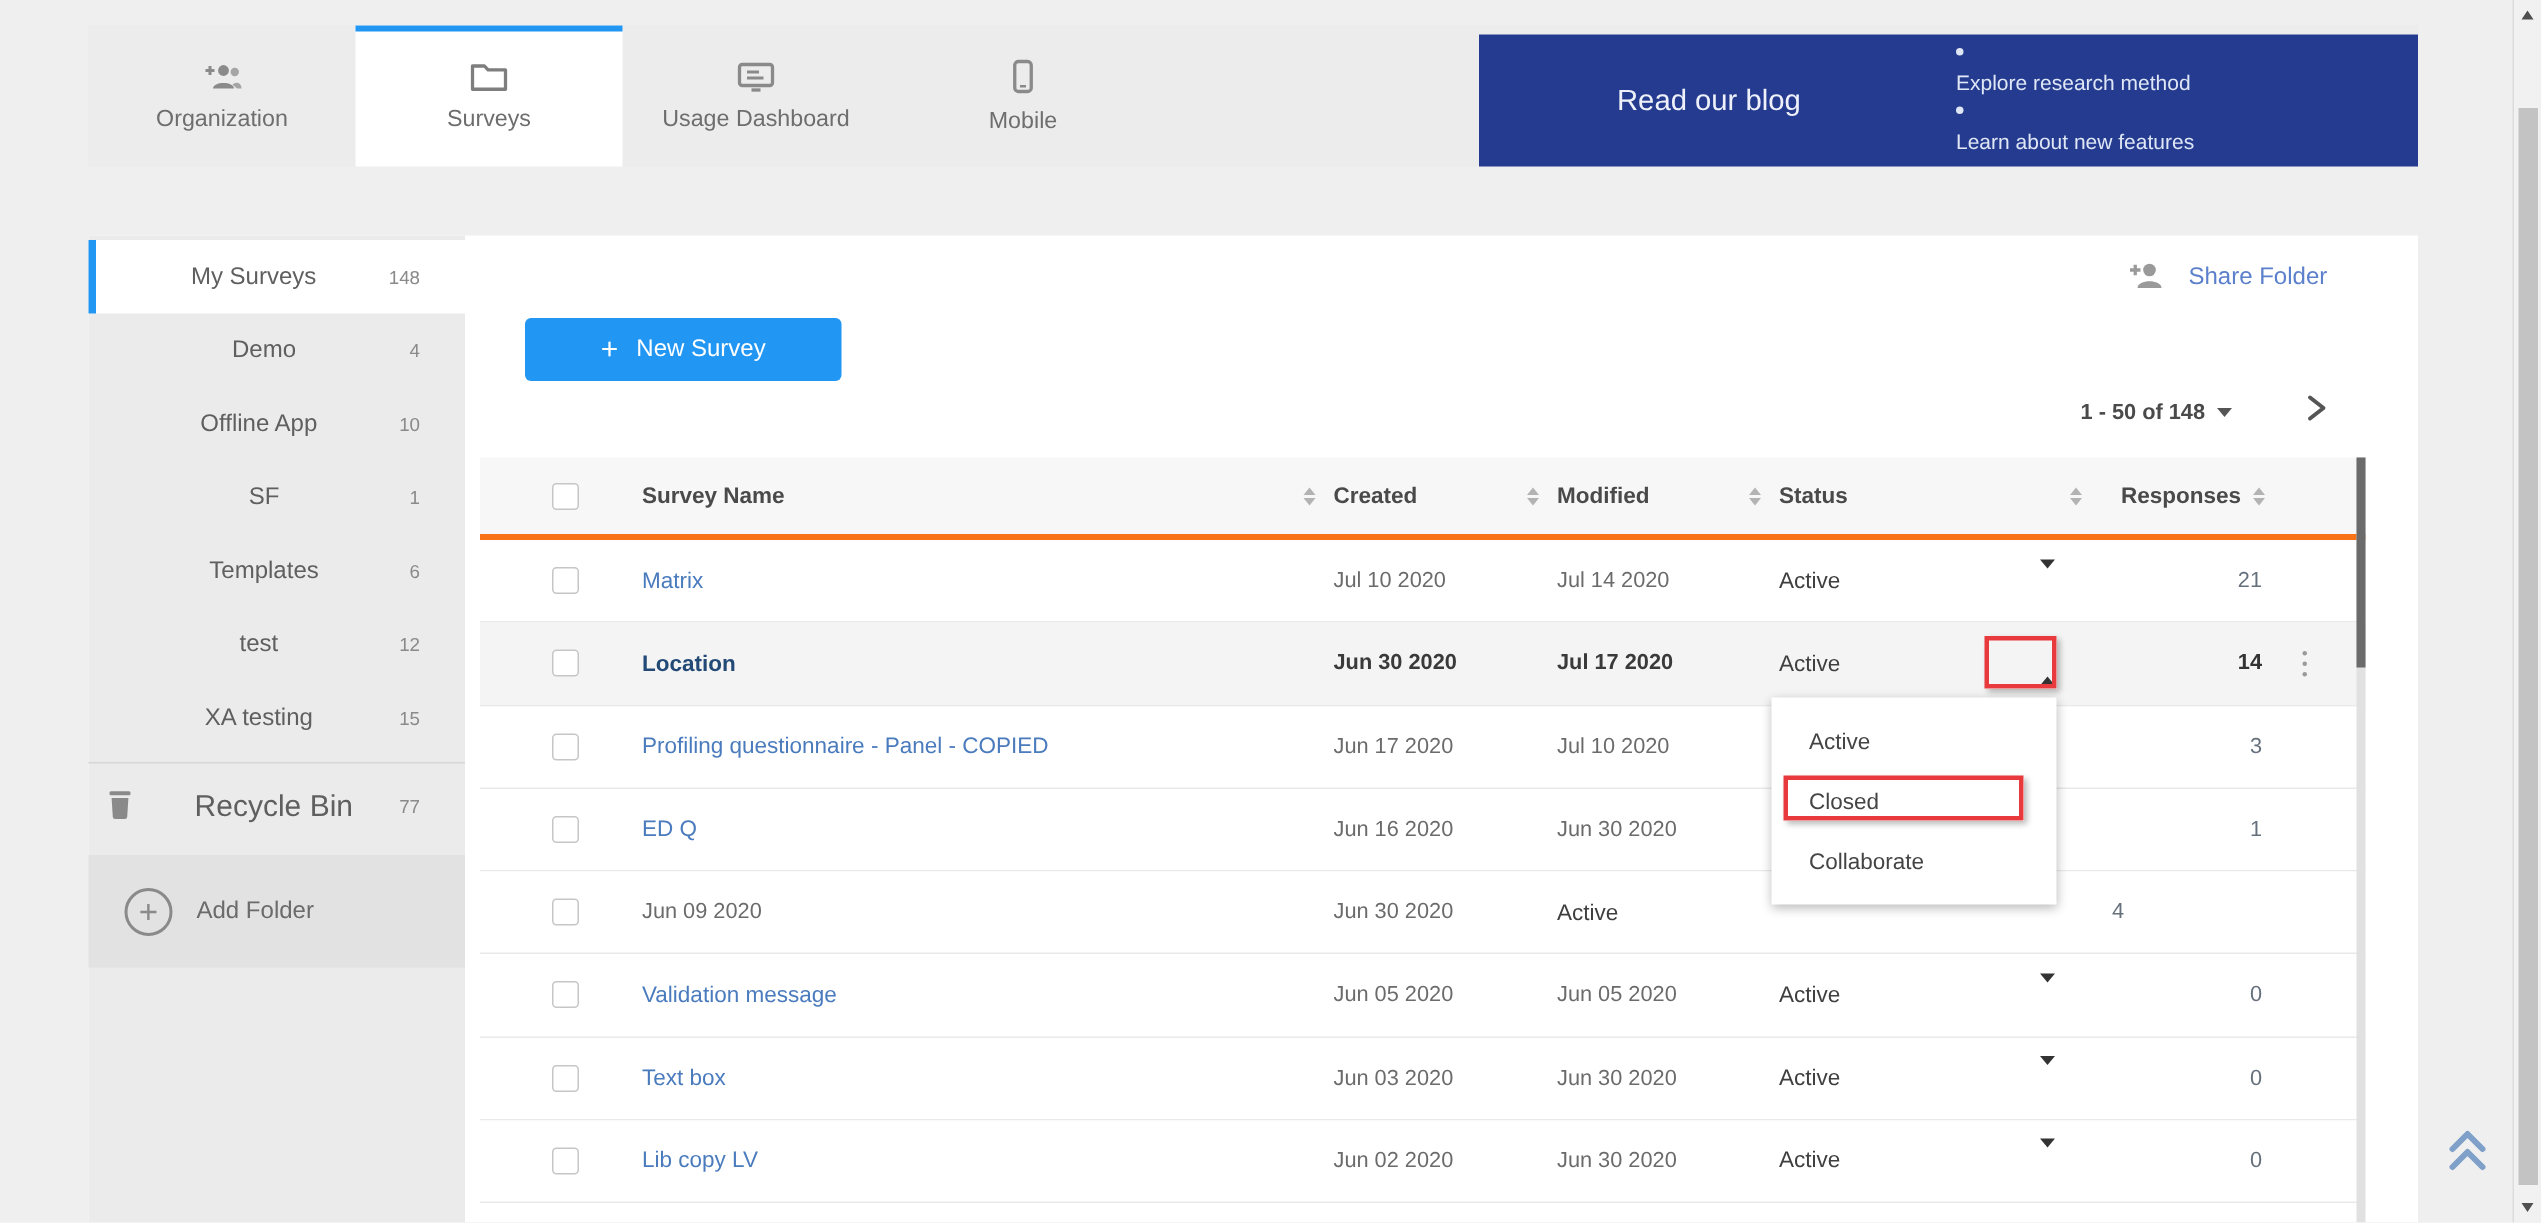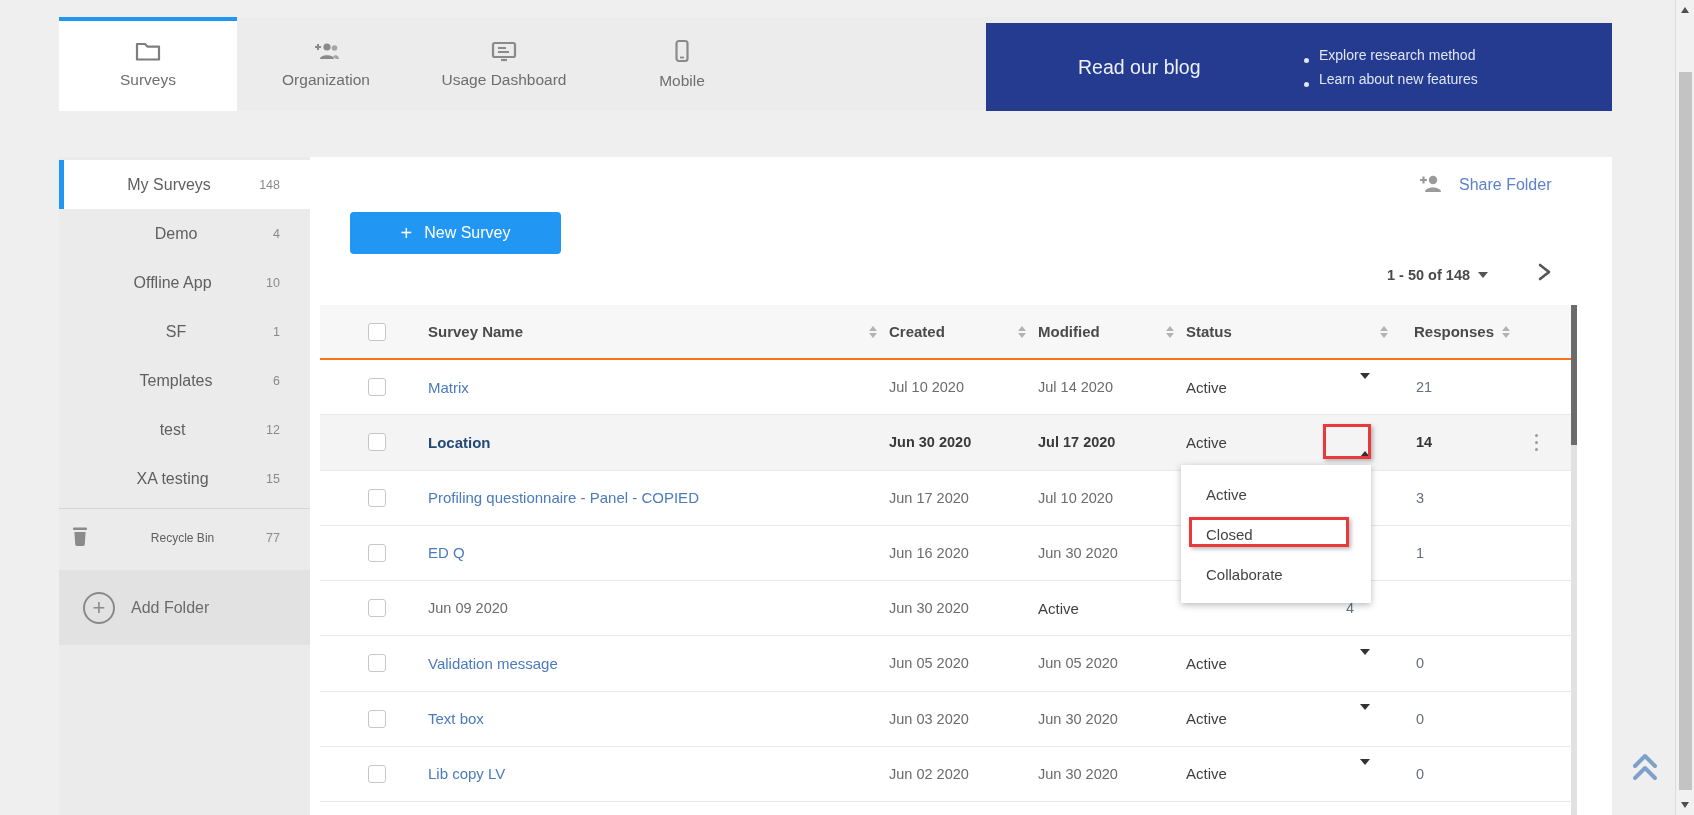--- a/index.html
+++ b/index.html
@@ -16,39 +16,39 @@
   .tab.active::before { content:""; position:absolute; left:0; top:0; right:0; height:4px; background:#2196f3; }
   .tab .tlabel { font-size:15.5px; color:#6e6e6e; }
   .tab svg { display:block; }
 
   .banner { position:absolute; right:0; top:6px; width:626px; height:88px; background:#243b8f;
             display:flex; align-items:center; }
   .banner-title { position:absolute; left:92px; top:0; height:88px; display:flex; align-items:center;
                   color:#eef1fa; font-size:19.5px; cursor:pointer; }
   .banner-bullets { position:absolute; left:318px; top:0; height:88px; display:flex; flex-direction:column;
                     justify-content:center; gap:8px; }
-  .banner-bullets .bullet { color:#dfe6f5; font-size:14px; display:flex; align-items:flex-end; gap:10px; }
+  .banner-bullets .bullet { color:#dfe6f5; font-size:14px; display:flex; align-items:flex-start; gap:10px;flex-direction:column; }
   .banner-bullets .dot { width:5px; height:5px; border-radius:50%; background:#dfe6f5; flex:none; }
 
   
   .panel { position:absolute; left:59px; top:157px; width:1553px; height:658px; background:#ffffff; }
 
   
   .sidebar { position:absolute; left:0; top:0; bottom:0; width:251px; background:#ebebeb;text-align:center; }
   .side-item { position:relative; height:49px; display:flex; align-items:center; padding:0 30px 0 20px;
                cursor:pointer; }
   .side-item .slabel { font-size:16px; color:#5f5f5f; flex:1; }
   .side-item .scount { font-size:12.5px; color:#8a8a8a; }
   .side-item.active { background:#ffffff; }
   .side-item.active::before { content:""; position:absolute; left:0; top:0; bottom:0; width:5px; background:#2196f3; }
   .side-list { position:absolute; left:0; right:0; top:3px; }
   .side-divider { position:absolute; left:0; right:0; top:351px; height:1px; background:#d6d6d6; }
   .recycle-row { position:absolute; left:0; right:0; top:353px; height:56px; display:flex; align-items:center;
                  padding:0 30px 0 12px; cursor:pointer; }
-  .recycle-row .slabel { font-size:12px; color:#5f5f5f; flex:1; margin-left:10px; }
+  .recycle-row .slabel { font-size:20px; color:#5f5f5f; flex:1; margin-left:10px; }
   .recycle-row .scount { font-size:12.5px; color:#8a8a8a; }
   .add-folder { position:absolute; left:0; right:0; top:413px; height:75px; background:#e2e2e2;
                 display:flex; align-items:center; padding-left:24px; gap:16px; cursor:pointer; }
   .plus-circle { width:32px; height:32px; border:2px solid #8a8a8a; border-radius:50%;
                  display:flex; align-items:center; justify-content:center; color:#8a8a8a;
                  font-size:22px; line-height:1; font-weight:400; }
   .add-folder .slabel { font-size:16px; color:#6b6b6b; }
 
   
   .btn-new { position:absolute; left:291px; top:55px; width:211px; height:42px; background:#2196f3;
@@ -62,21 +62,21 @@
   .pager { position:absolute; left:1328px; top:104px; height:28px; display:flex; align-items:center; gap:8px; }
   .pager .ptext { color:#4a4a4a; font-size:14.5px; font-weight:700; }
   .caret-dn-sm { width:0; height:0; border-left:5px solid transparent; border-right:5px solid transparent;
                  border-top:6px solid #555; cursor:pointer; }
   .pager-next { position:absolute; left:1470px; top:100px; width:30px; height:30px; cursor:pointer;
                 display:flex; align-items:center; justify-content:center; }
 
   
   .table { position:absolute; left:261px; top:148px; width:1257px; }
   .tgrid { display:grid; grid-template-columns:108px 461px 149px 148px 160px 70px 92px 57px; align-items:center; }
-  .thead { height:55px; background:#f7f7f7; border-bottom:2px solid #f97316; font-weight:700;
+  .thead { height:55px; background:#f7f7f7; border-bottom:4px solid #f97316; font-weight:700;
            color:#4a4a4a; font-size:15px; }
   .trow { height:55.25px; border-bottom:1px solid #e9e9e9; background:#fff; font-size:15px; }
   .trow.selected { background:#f4f4f4; }
   .cb-cell { padding-left:48px; }
   .checkbox { display:block; width:18px; height:18px; border:1px solid #c6c6c6; border-radius:3px;
               background:#fff; cursor:pointer; }
   .hcell { display:flex; align-items:center; justify-content:space-between; padding-right:12px; }
   .hcell.span2 { grid-column:span 2; padding-right:28px;gap:22px; }
   .hcell.resp-h { grid-column:span 1; justify-content:center; gap:8px; padding-right:0; }
   .sort { display:flex; flex-direction:column; gap:2px; cursor:pointer; }
@@ -86,21 +86,21 @@
   .sname { color:#4a7bbd; text-decoration:none; cursor:pointer; }
   .trow.selected .sname { color:#234a77; font-weight:700; }
   .datec { color:#6b6b6b; font-size:14.5px; }
   .trow.selected .datec { color:#3a3a3a; font-weight:700; }
   .statc { color:#3f3f3f; }
   .caret-cell { padding-left:14px; cursor:pointer; }
   .caret-dn { width:0; height:0; border-left:5px solid transparent; border-right:5px solid transparent;
               border-top:6px solid #333; }
   .caret-up { width:0; height:0; border-left:5px solid transparent; border-right:5px solid transparent;
               border-bottom:6px solid #333; }
-  .respc { text-align:left; color:#66707c; font-size:14.5px; }
+  .respc { text-align:right; color:#66707c; font-size:14.5px; }
   .trow.selected .respc { color:#333; font-weight:700; }
   .menu-cell { display:flex; justify-content:center; }
   .dots { display:flex; flex-direction:column; gap:3.5px; cursor:pointer; padding:4px; }
   .dots i { width:3.5px; height:3.5px; border-radius:50%; background:#9a9a9a; display:block; }
 
   
   .table-scrollbar { position:absolute; left:1571px; top:305px; width:6px; height:510px; background:#e1e1e1; }
   .table-scrollbar .thumb { position:absolute; left:0; top:0; width:6px; height:140px; background:#6b6b6b; }
 
   
@@ -126,40 +126,40 @@
                  border-left:4.5px solid transparent; border-right:4.5px solid transparent;
                  border-top:6px solid #4f4f4f; cursor:pointer; }
 
   .scroll-top { position:absolute; left:1626px; top:748px; width:38px; height:40px; cursor:pointer; }
 </style>
 </head>
 <body>
 
 <div class="navbar">
   <div class="tabs">
-    <div class="tab active">
-      <span>
-        <svg width="26" height="22" viewBox="0 0 26 22">
-            <path d="M2 4 h8 l2.4 2.6 H24 V19.5 H2 Z" fill="none" stroke="#7e7e7e" stroke-width="2.2" stroke-linejoin="round"></path>
-          </svg>
-      </span>
-      <span class="tlabel">Surveys</span>
-    </div>
     <div class="tab">
       <span>
         <svg width="30" height="22" viewBox="0 0 30 22">
           <circle cx="16" cy="7" r="3.6" fill="#8a8a8a"></circle>
           <path d="M9 19 c0-5 14-5 14 0 Z" fill="#8a8a8a"></path>
           <circle cx="23.5" cy="8" r="2.8" fill="#a5a5a5"></circle>
           <path d="M22 16.5 c2-2.5 6-1.5 6 2.5 H25" fill="#a5a5a5"></path>
           <path d="M4 7 h6 M7 4 v6" stroke="#8a8a8a" stroke-width="2"></path>
         </svg>
       </span>
       <span class="tlabel">Organization</span>
     </div>
+    <div class="tab active">
+      <span>
+        <svg width="26" height="22" viewBox="0 0 26 22">
+            <path d="M2 4 h8 l2.4 2.6 H24 V19.5 H2 Z" fill="none" stroke="#7e7e7e" stroke-width="2.2" stroke-linejoin="round"></path>
+          </svg>
+      </span>
+      <span class="tlabel">Surveys</span>
+    </div>
     <div class="tab">
       <span>
         <svg width="28" height="22" viewBox="0 0 28 22">
           <rect x="3" y="3" width="22" height="14" rx="1.8" fill="none" stroke="#8a8a8a" stroke-width="2.2"></rect>
           <path d="M8 8 h8 M8 12 h11" stroke="#8a8a8a" stroke-width="2"></path>
           <path d="M11 20 h6" stroke="#8a8a8a" stroke-width="2.2"></path>
         </svg>
       </span>
       <span class="tlabel">Usage Dashboard</span>
     </div>

